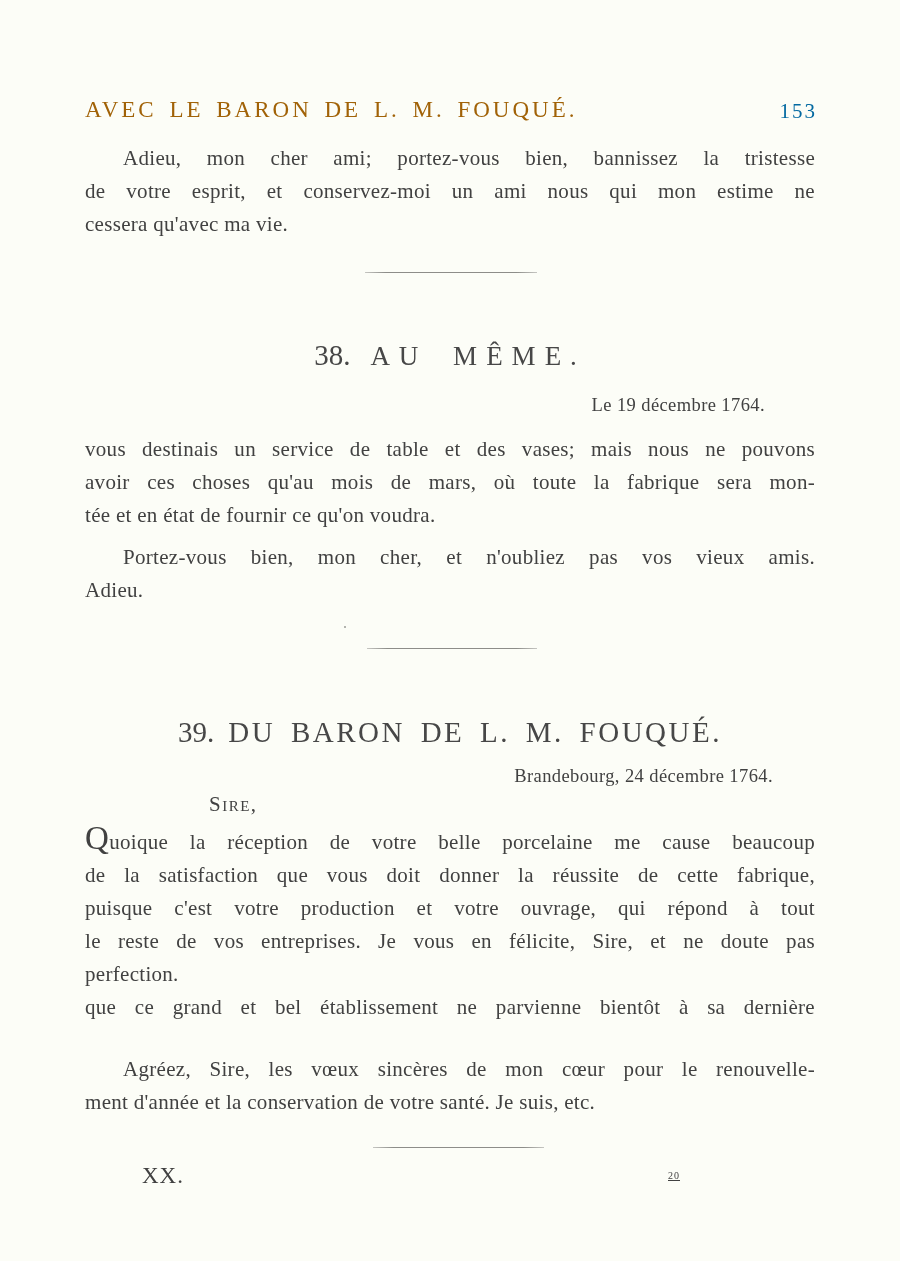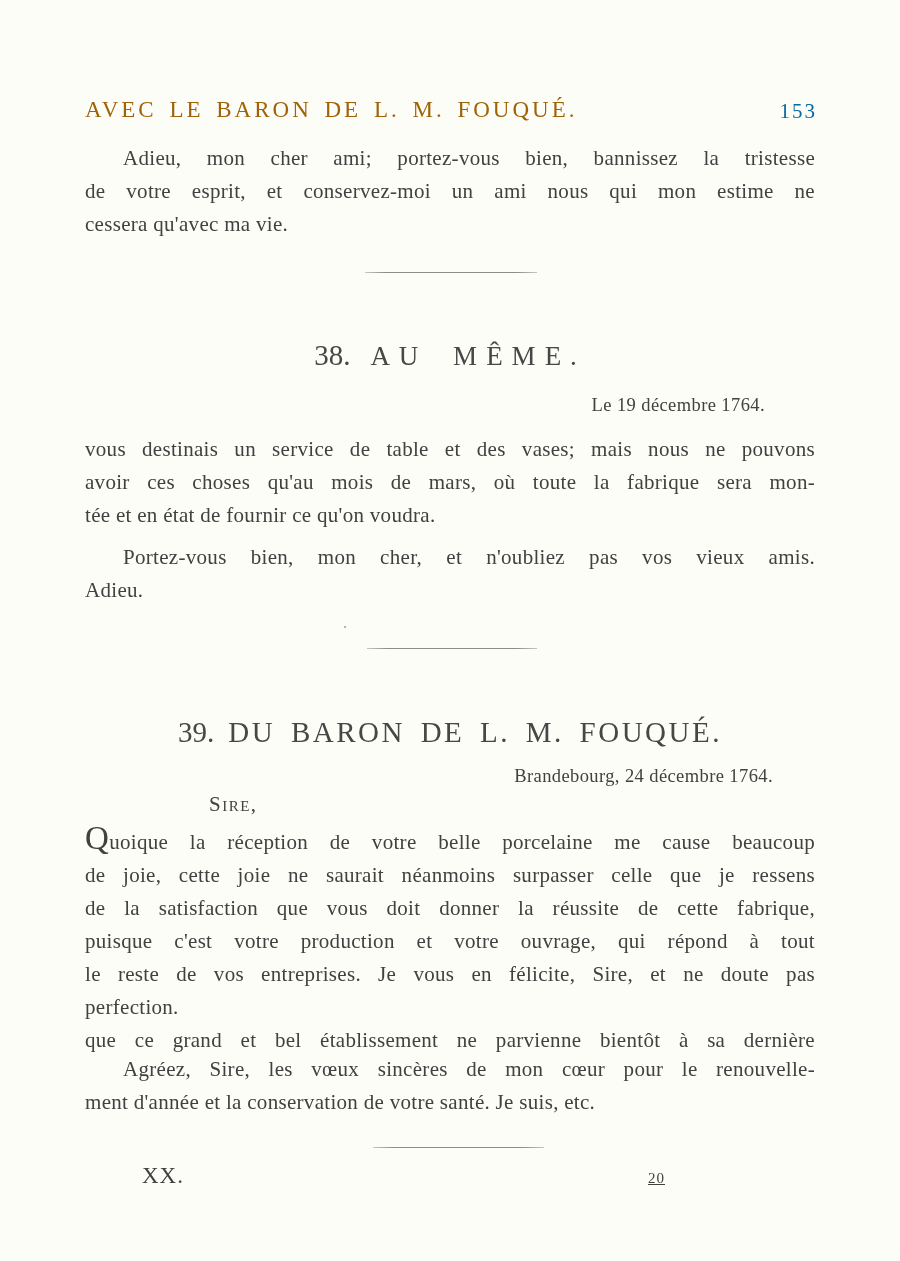--- a/index.html
+++ b/index.html
@@ -46,21 +46,21 @@
   .dl1 { top:395px; width:680px; }
   .dl2 { top:766px; width:688px; }
 
   .salutation {
     position:absolute; left:209px; top:792px;
     font-size:21px; font-variant-caps:small-caps; letter-spacing:1.5px;
   }
 
   
   .footer-left  { position:absolute; left:142px; top:1163px; font-size:23px; letter-spacing:1px; }
-  .footer-right { position:absolute; left:648px; top:1170px; font-size:15px; letter-spacing:1px;text-decoration:underline; }
+  .footer-right { position:absolute; left:668px; top:1170px; font-size:10px; letter-spacing:1px;text-decoration:underline; }
 
   .speck { position:absolute; left:344px; top:626px; width:2px; height:2px; background:#9b9b97; border-radius:50%; }
 </style>
 </head>
 <body>
 
 <div class="page">
 
   <div class="col running-header">
     <span class="rh-title">AVEC LE BARON DE L. M. FOUQUÉ.</span>
@@ -99,21 +99,20 @@
   <div class="heading h39" style="top:716px;">
     <span class="num">39.</span><span class="htitle">DU BARON DE L. M. FOUQUÉ.</span>
   </div>
 
   <div class="dateline dl2">Brandebourg, 24 décembre 1764.</div>
 
   <div class="salutation">Sire,</div>
 
   <div class="col para" style="top:822px;">
     <div class="line j"><span class="initial">Q</span><span>uoique la réception de votre belle porcelaine me cause beaucoup</span></div>
-    <div class="line j">de joie, cette joie ne saurait néanmoins surpasser celle que je ressens</div>
     <div class="line j">de la satisfaction que vous doit donner la réussite de cette fabrique,</div>
     <div class="line j">puisque c'est votre production et votre ouvrage, qui répond à tout</div>
     <div class="line j">le reste de vos entreprises. Je vous en félicite, Sire, et ne doute pas</div>
     <div class="line">perfection.</div>
     <div class="line j">que ce grand et bel établissement ne parvienne bientôt à sa dernière</div>
   </div>
 
   <div class="col para" style="top:1053px;">
     <div class="line j indent">Agréez, Sire, les vœux sincères de mon cœur pour le renouvelle-</div>
     <div class="line">ment d'année et la conservation de votre santé. Je suis, etc.</div>

